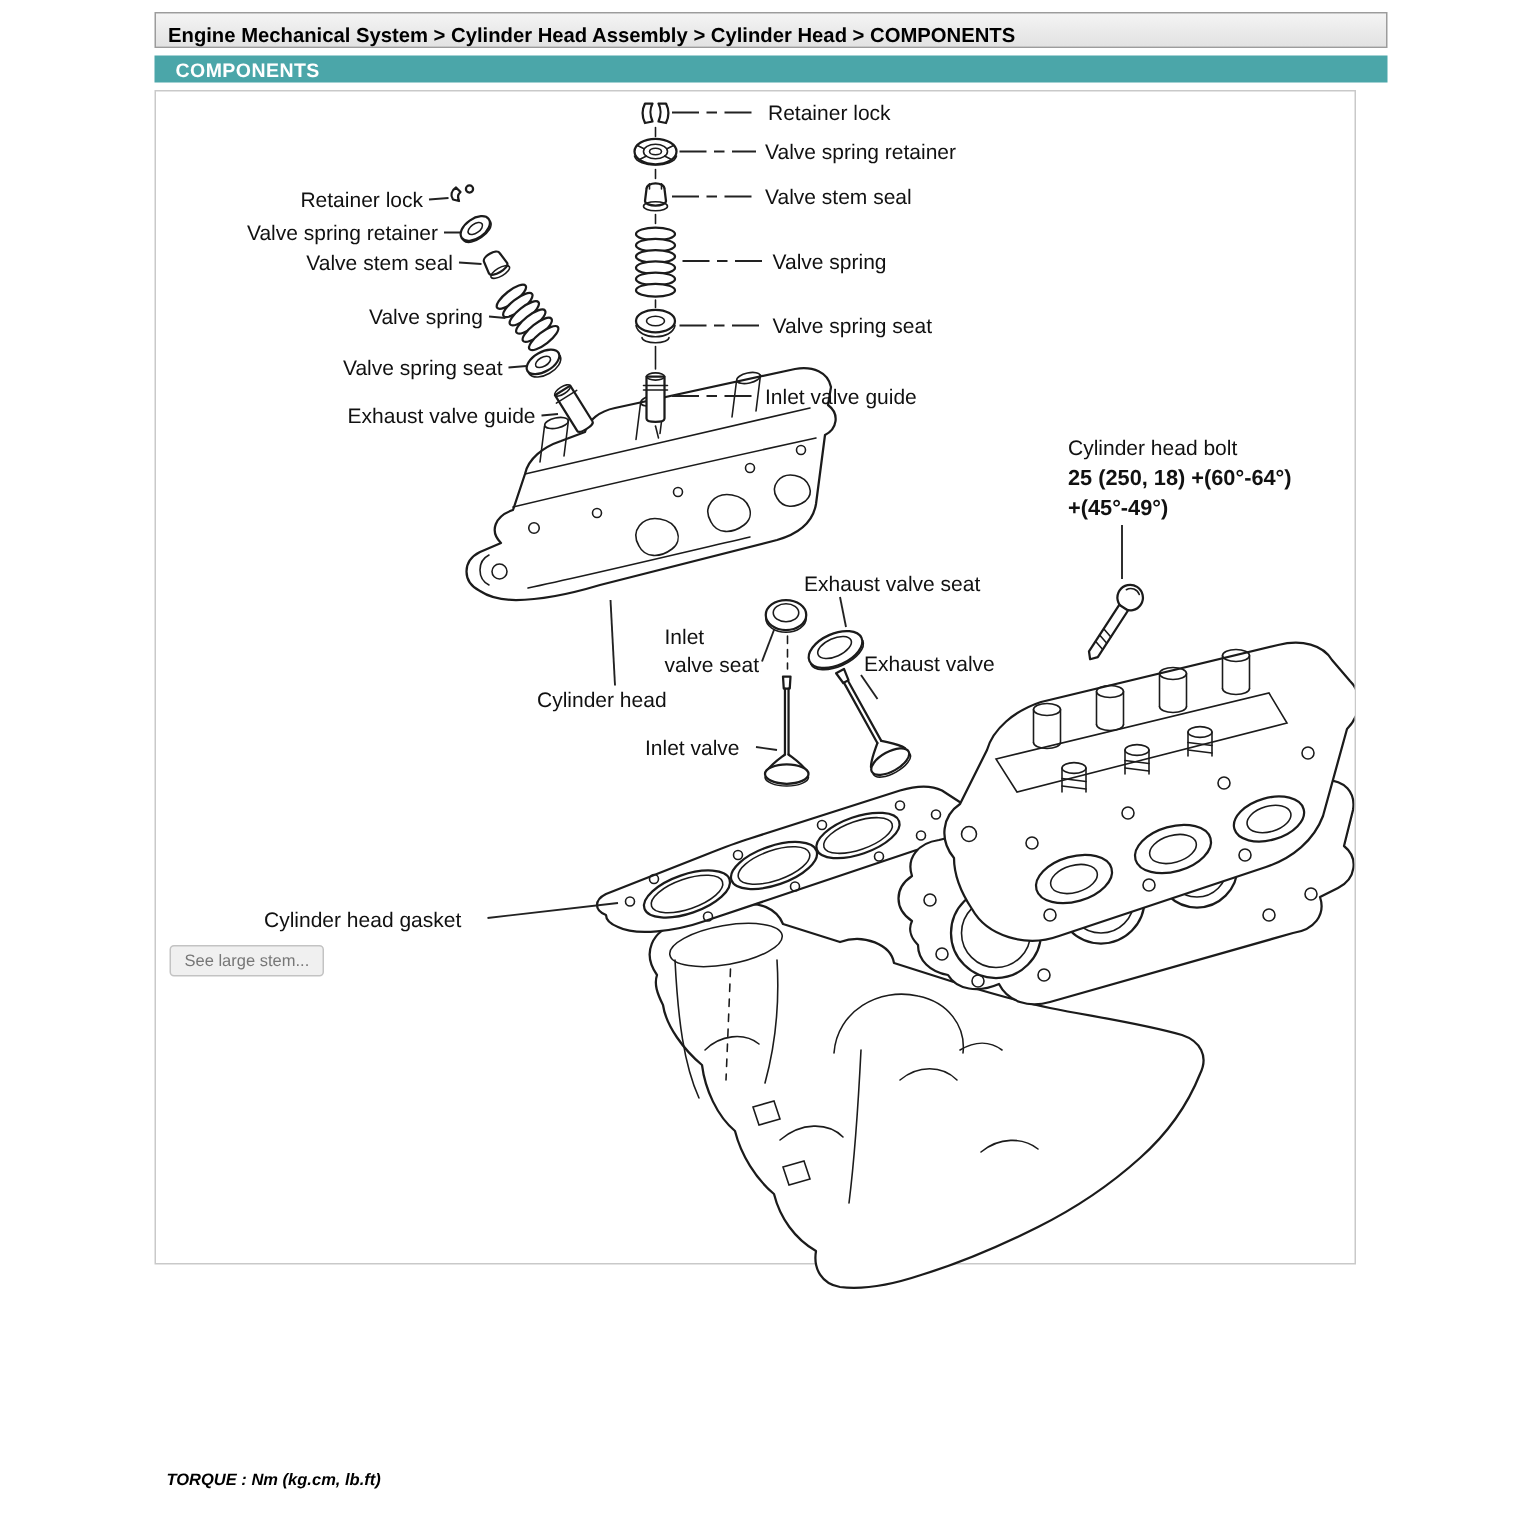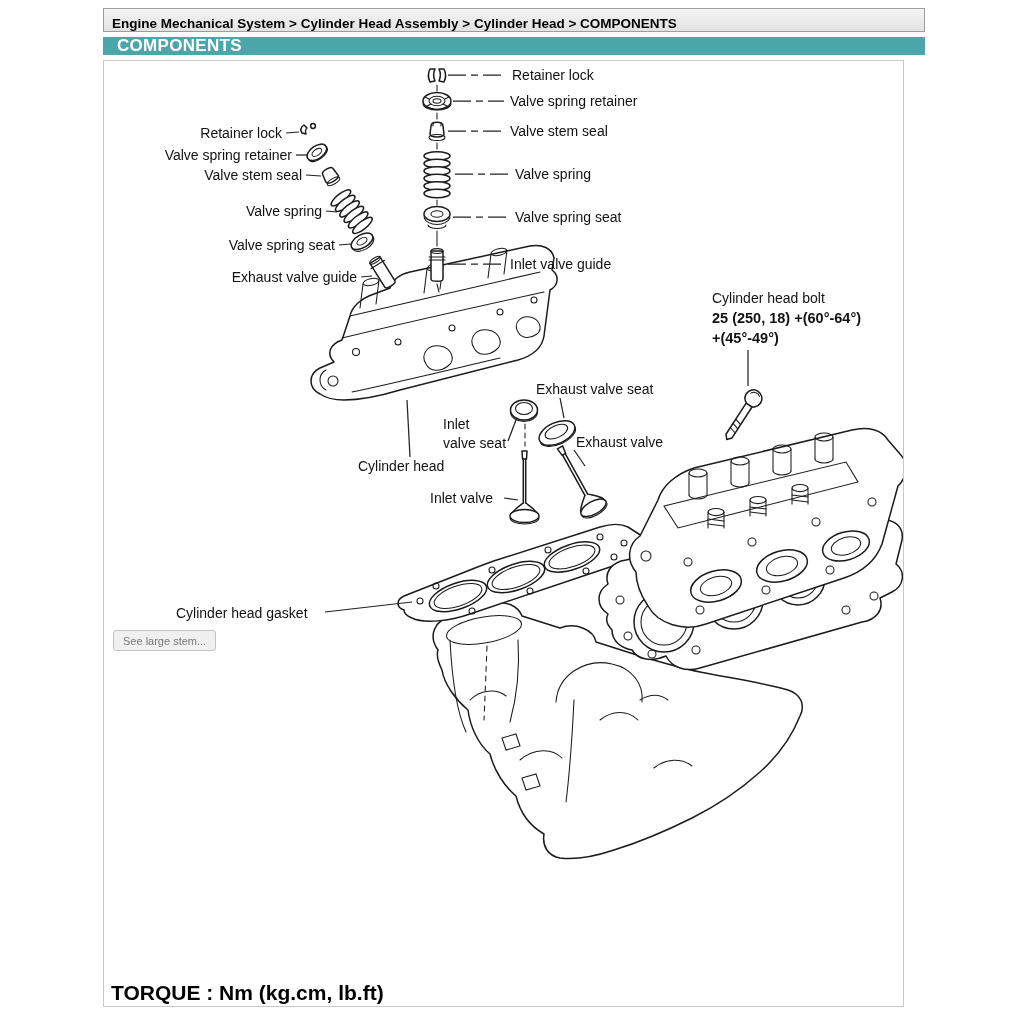--- a/index.html
+++ b/index.html
@@ -7,34 +7,34 @@
         font-family:"Liberation Sans", sans-serif;overflow:hidden;}
 
   .breadcrumb-bar{position:absolute;left:103px;top:8px;width:822px;height:24px;
       box-sizing:border-box;border:1px solid #9c9c9c;
       background:linear-gradient(#f4f4f4,#e2e2e2);
       display:flex;align-items:flex-end;padding:0 8px;
       font-size:13.5px;font-weight:bold;color:#000;white-space:nowrap;}
 
   .section-bar{position:absolute;left:103px;top:37px;width:822px;height:18px;
       background:#4ba6a9;display:flex;align-items:center;padding:0 0 0 14px;
-      box-sizing:border-box;font-size:17px;font-weight:bold;color:#fff;
+      box-sizing:border-box;font-size:13px;font-weight:bold;color:#fff;
       letter-spacing:.3px;}
 
-  .content-box{position:absolute;left:103px;top:60px;width:801px;height:947px;
+  .content-box{position:absolute;left:103px;top:60px;width:801px;height:783px;
       box-sizing:border-box;border:1px solid #c9c9c9;background:#fff;padding-left:45px;}
 
   .content-box svg{position:absolute;left:0;top:0;}
 
   .see-large-btn{position:absolute;left:9px;top:569px;height:21px;padding:0 9px;
       font-family:"Liberation Sans", sans-serif;font-size:11px;color:#777;
       background:#f0f0f0;border:1px solid #c3c3c3;border-radius:3px;cursor:pointer;}
 
-  .torque-note{position:absolute;left:7px;top:920px;font-size:21px;
-      font-weight:bold;color:#000;white-space:nowrap;}
+  .torque-note{position:absolute;left:7px;top:920px;font-size:11px;
+      font-weight:bold;color:#000;white-space:nowrap;font-style:italic;}
 
   
   .ln{stroke:#1b1b1b;fill:none;stroke-width:1.5;stroke-linecap:round;stroke-linejoin:round;}
   .lnw{stroke:#1b1b1b;fill:#fff;stroke-width:1.5;stroke-linejoin:round;}
   .thin{stroke:#1b1b1b;fill:none;stroke-width:1.05;stroke-linecap:round;}
   .leader{stroke:#222;fill:none;stroke-width:1.25;}
   .lbl{font-family:"Liberation Sans", sans-serif;font-size:14px;fill:#111;}
   .lblb{font-family:"Liberation Sans", sans-serif;font-size:14.5px;font-weight:bold;fill:#111;}
 </style>
 </head>

